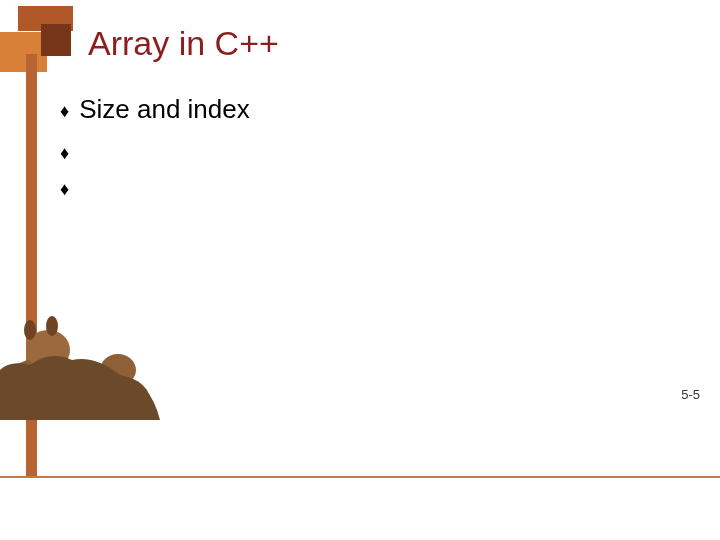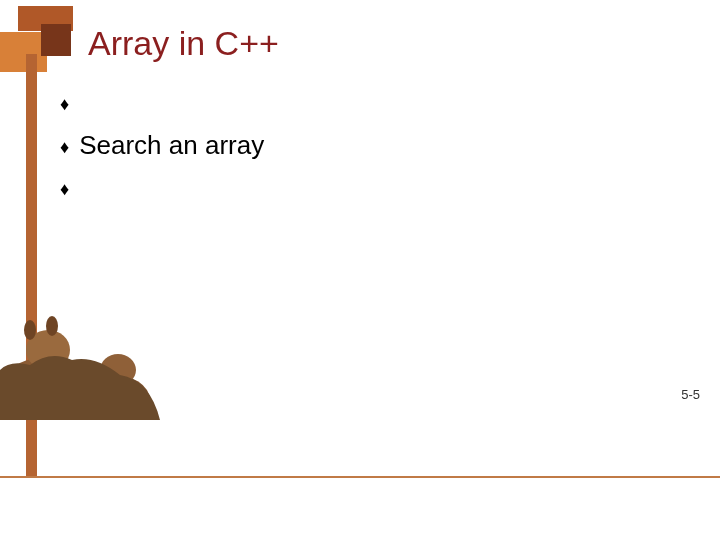--- a/index.html
+++ b/index.html
@@ -121,24 +121,24 @@
   <div class="sq-orange"></div>
   <div class="sq-brown-right"></div>
 
   <div class="left-bar"></div>
 
   <div class="title">Array in C++</div>
 
   <div class="bullets">
     <div class="bullet-item">
       <span class="bullet-marker">♦</span>
+      <span class="bullet-text">Size and index</span>
     </div>
     <div class="bullet-item">
       <span class="bullet-marker">♦</span>
-      <span class="bullet-text">Search an array</span>
     </div>
     <div class="bullet-item">
       <span class="bullet-marker">♦</span>
     </div>
   </div>
 
   <div class="footer-line"></div>
 
   <div class="deco-wrap">
     <svg width="180" height="120" viewBox="0 0 180 120">

